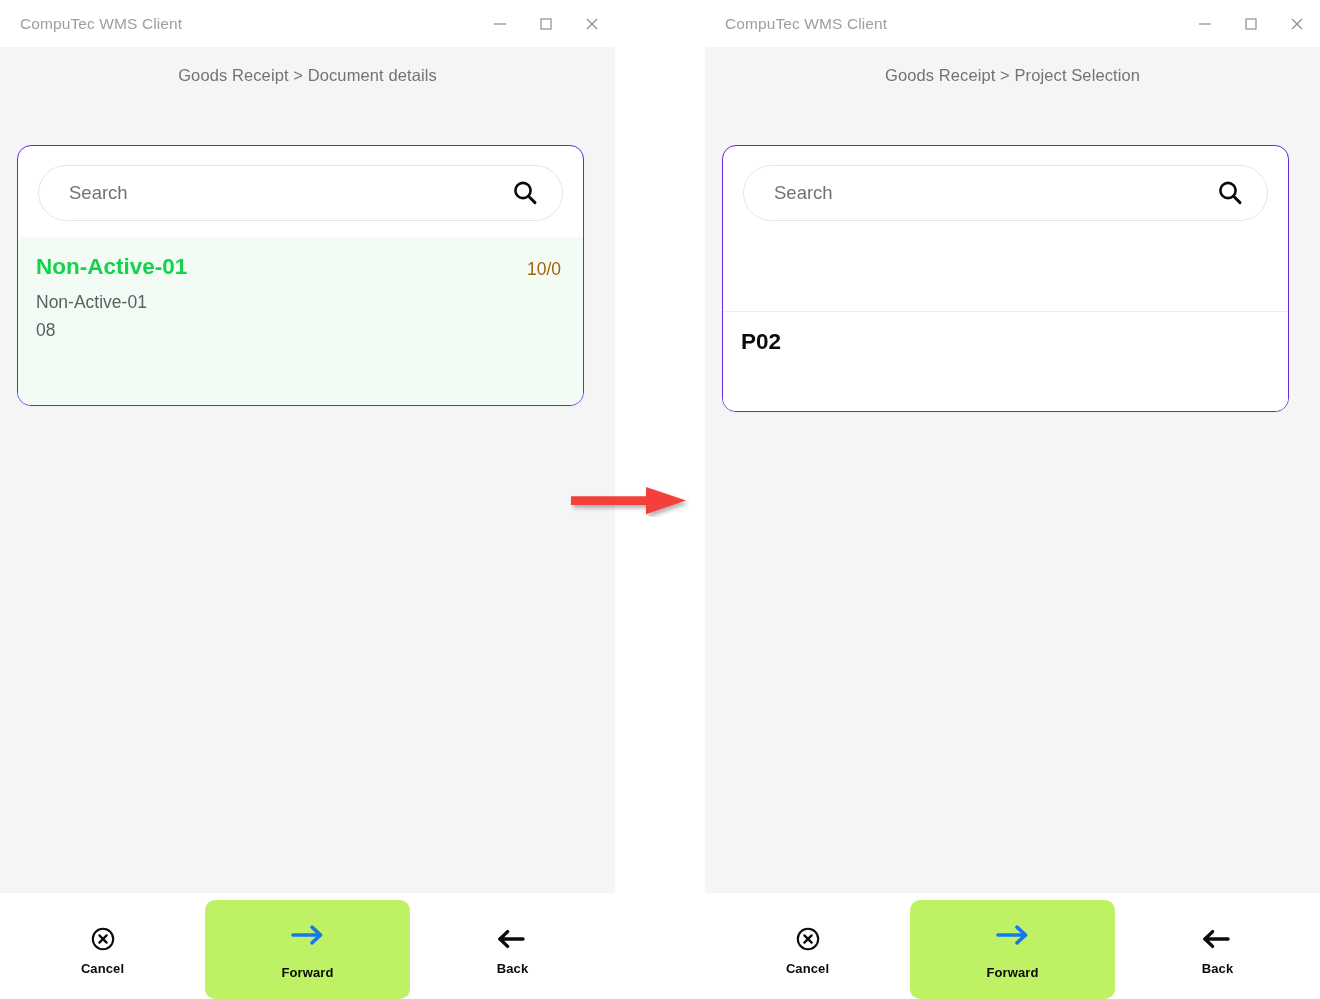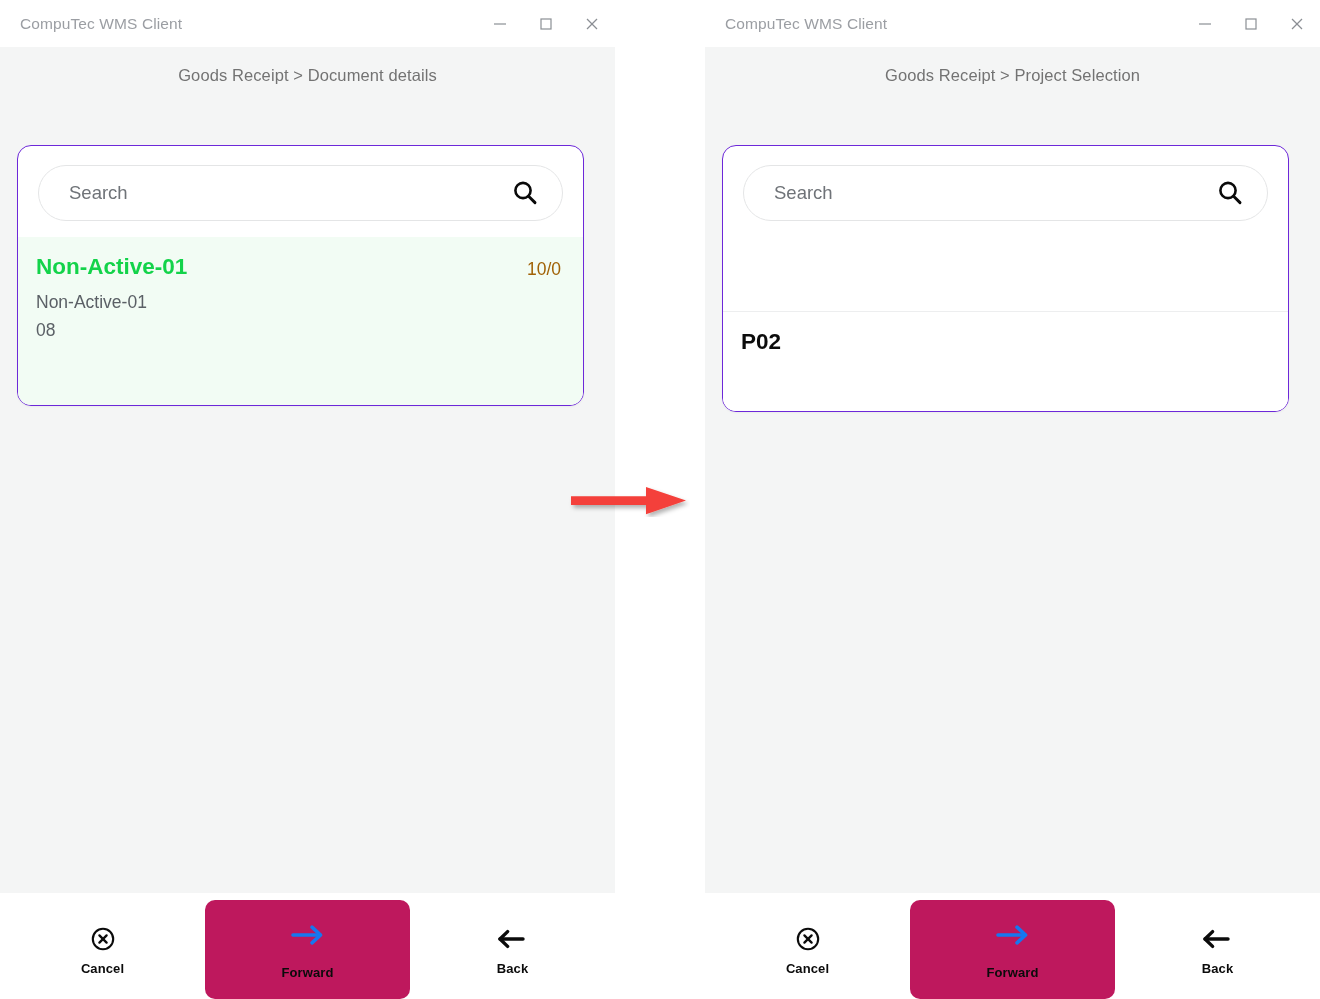--- a/index.html
+++ b/index.html
@@ -166,21 +166,21 @@
     display: flex;
     flex-direction: column;
     align-items: center;
     justify-content: center;
     gap: 7px;
     border-radius: 10px;
     margin: 7px 0 0 0;
     color: #0b0b0b;
   }
   .tb-btn.active {
-    background: #be185d;
+    background: #bef264;
     color: #0b0b0b;
   }
   .tb-icon { height: 30px; display: flex; align-items: center; justify-content: center; }
   .tb-label {
     font-size: 13px;
     font-weight: bold;
     color: #0b0b0b;
     letter-spacing: 0.1px;
   }
   .tb-btn.active .tb-label { margin-top: 8px; }

